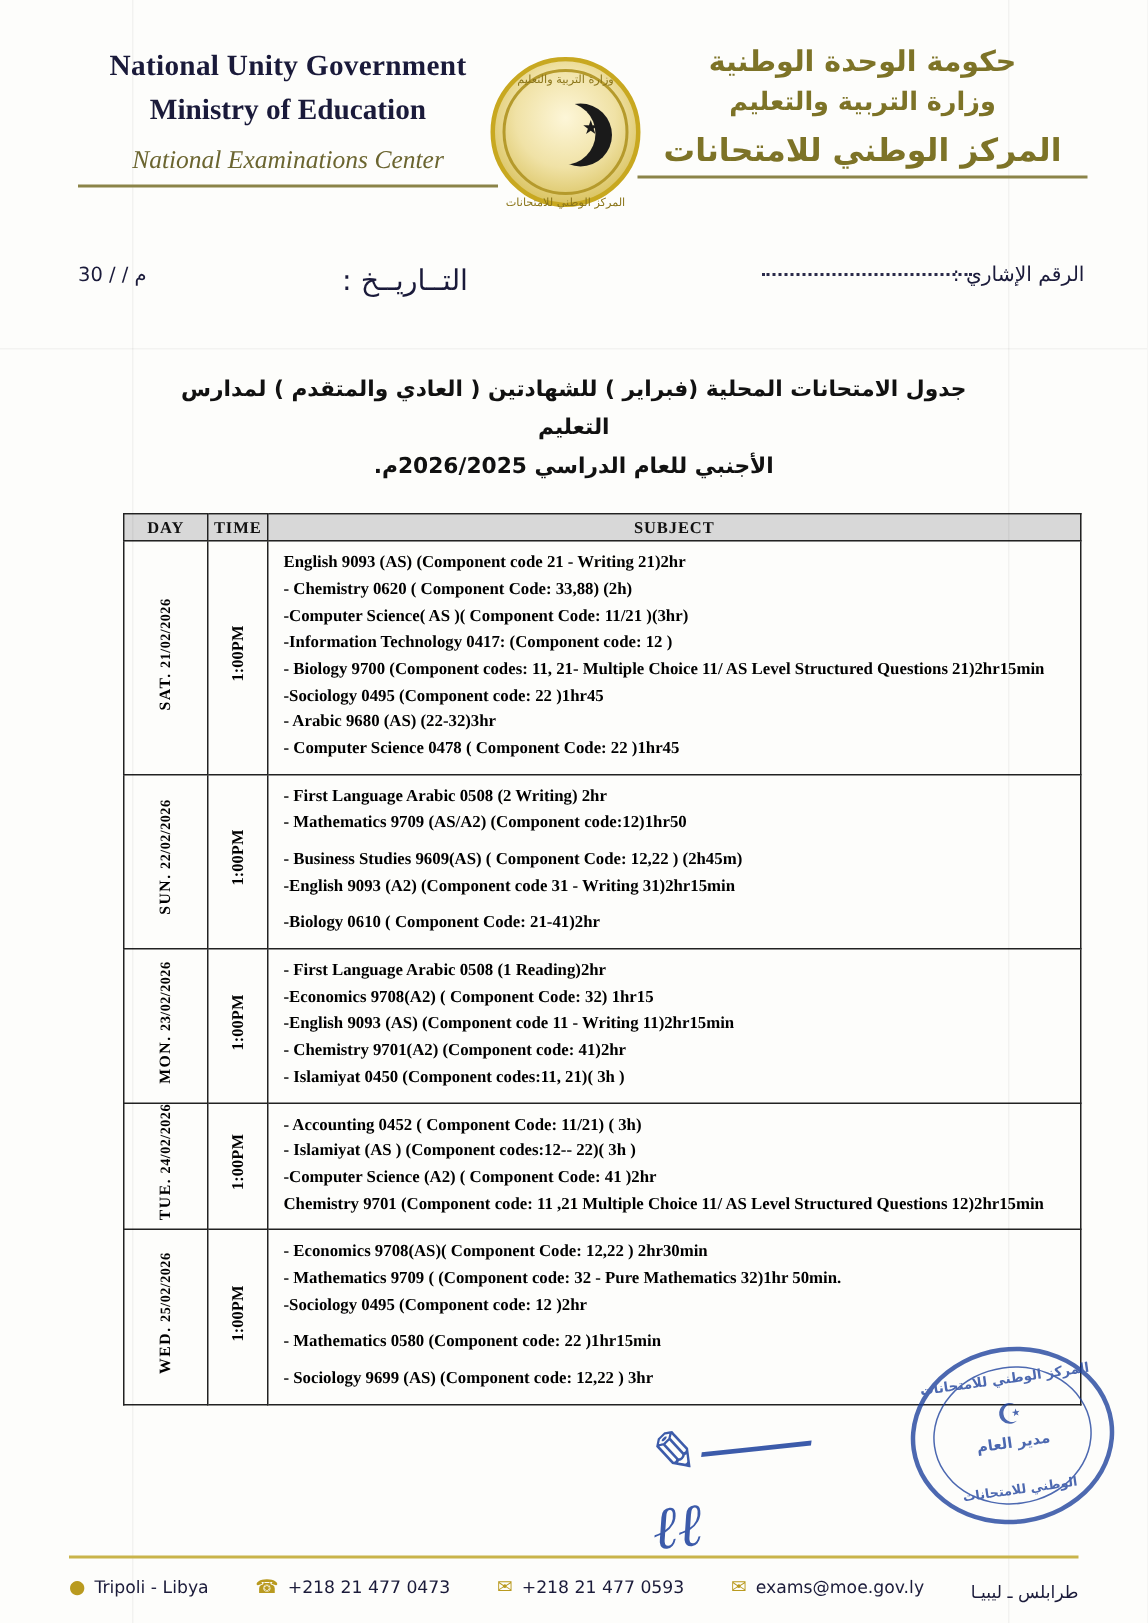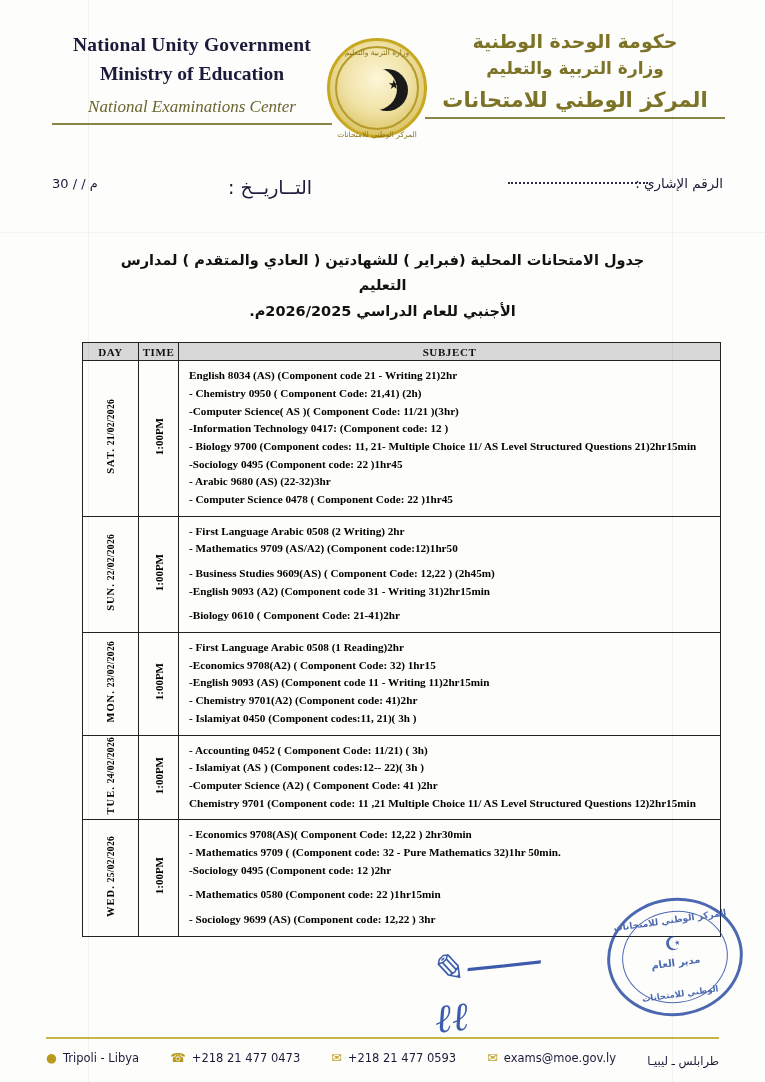--- a/index.html
+++ b/index.html
@@ -385,22 +385,22 @@
           <th>DAY</th>
           <th>TIME</th>
           <th>SUBJECT</th>
         </tr>
       </thead>
       <tbody>
           <tr>
             <td class="day"><span class="vert"><span class="dayname">SAT.</span> <span class="daydate">21/02/2026</span></span></td>
             <td class="time"><span class="vert-time">1:00PM</span></td>
             <td class="subjects">
-              <div class="ln">English 8034 (AS) (Component code 21 - Writing 21)2hr</div>
-              <div class="ln">- Chemistry 0950  ( Component Code: 21,41) (2h)</div>
+              <div class="ln">English 9093 (AS) (Component code 21 - Writing 21)2hr</div>
+              <div class="ln">- Chemistry 0620  ( Component Code: 33,88) (2h)</div>
               <div class="ln">-Computer Science( AS )( Component Code: 11/21 )(3hr)</div>
               <div class="ln">-Information Technology 0417: (Component code: 12 )</div>
               <div class="ln">- Biology 9700 (Component codes: 11, 21- Multiple Choice 11/ AS Level Structured Questions 21)2hr15min</div>
               <div class="ln">-Sociology  0495  (Component code: 22 )1hr45</div>
               <div class="ln">- Arabic  9680 (AS) (22-32)3hr</div>
               <div class="ln">- Computer Science 0478 ( Component Code: 22 )1hr45</div>
             </td>
           </tr>
           <tr>
             <td class="day"><span class="vert"><span class="dayname">SUN.</span> <span class="daydate">22/02/2026</span></span></td>

